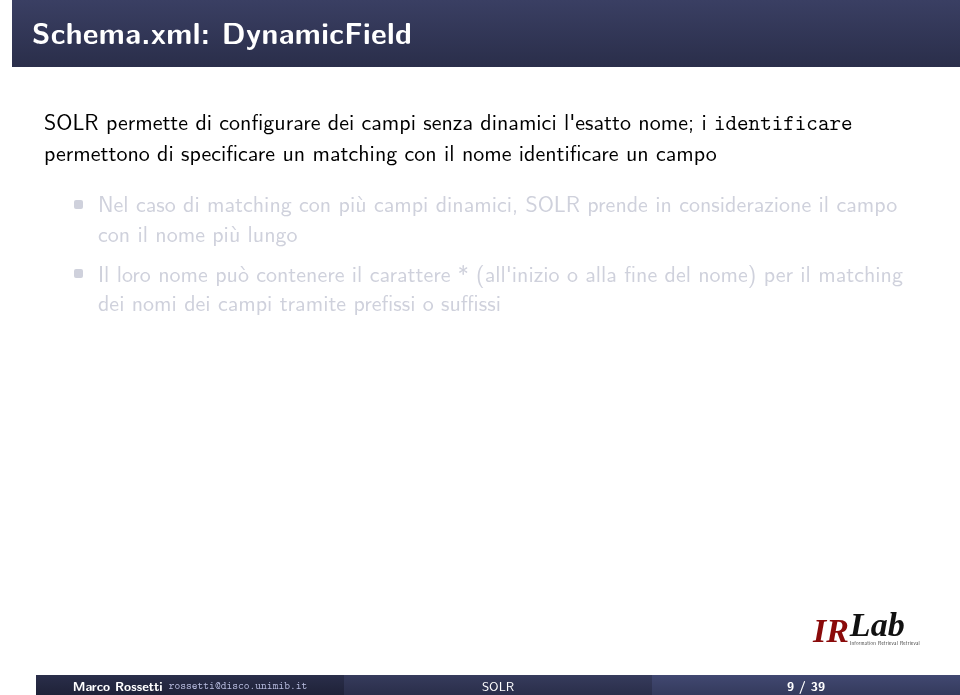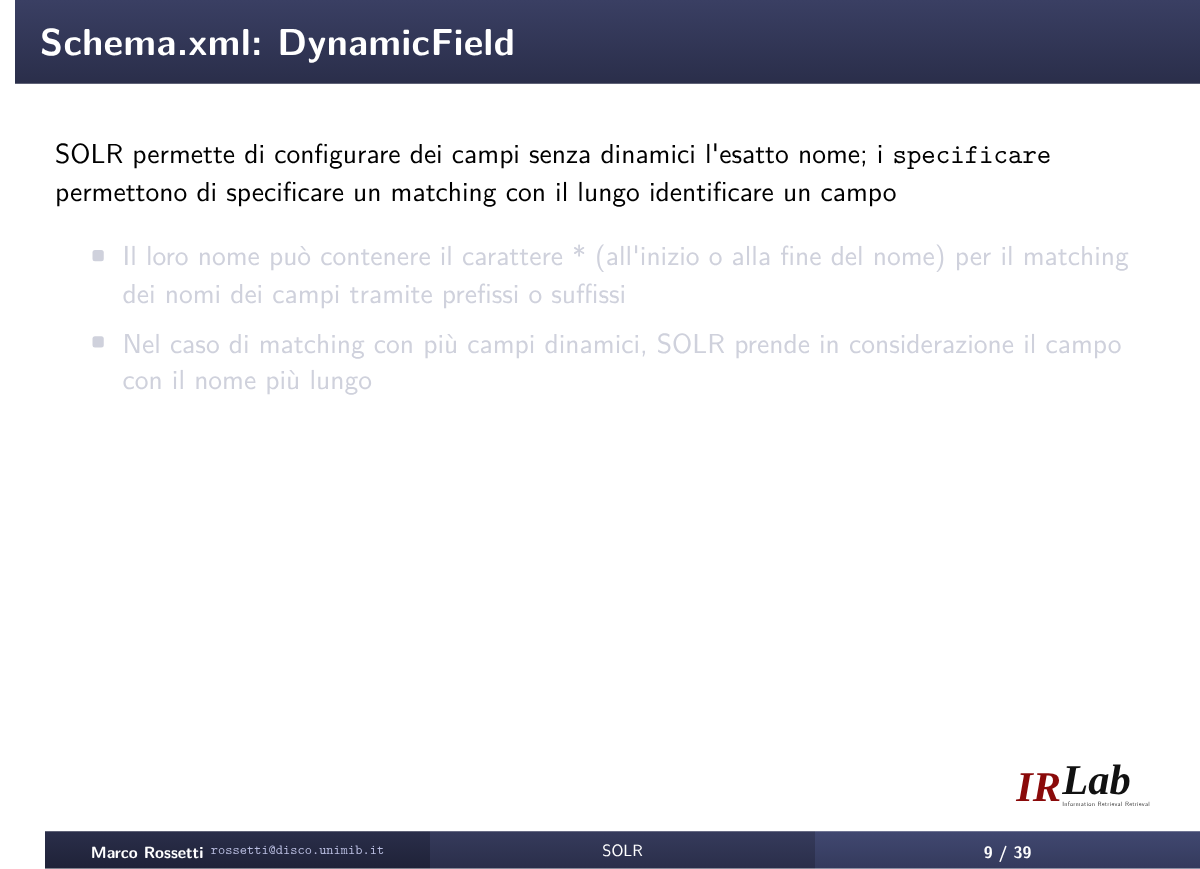--- a/index.html
+++ b/index.html
@@ -30,21 +30,21 @@
     top: 0.48em;
     width: 9px;
     height: 9px;
     background: #2a2e4a;
     border-radius: 2px;
     transform: rotate(0deg);
   }
   ul.outer > li.dim::before { background: #cfd1dc; }
   .dim { color: #cfd1dc; }
   .footer {
-    height: 30px;
+    height: 20px;
     display: flex;
     font-size: 13px;
     color: #fff;
     position: relative;
     margin-left: 24px;
   }
   .footer .seg {
     display: flex;
     align-items: center;
     justify-content: center;
@@ -70,25 +70,25 @@
 </style>
 </head>
 <body>
 
 <div class="slide">
 
   <div class="title-bar">Schema.xml: DynamicField</div>
 
   <div class="content">
     <p class="intro">
-      <span>SOLR permette di configurare dei campi senza dinamici l'esatto nome; i </span><span class="tt">specificare</span><span> permettono di specificare un matching con il lungo identificare un campo</span>
+      <span>SOLR permette di configurare dei campi senza dinamici l'esatto nome; i </span><span class="tt">identificare</span><span> permettono di specificare un matching con il nome identificare un campo</span>
     </p>
     <ul class="outer">
+      <li class="dim"><span>Nel caso di matching con più campi dinamici, SOLR prende in considerazione il campo con il nome più lungo</span></li>
       <li class="dim"><span>Il loro nome può contenere il carattere * (all'inizio o alla fine del nome) per il matching dei nomi dei campi tramite prefissi o suffissi</span></li>
-      <li class="dim"><span>Nel caso di matching con più campi dinamici, SOLR prende in considerazione il campo con il nome più lungo</span></li>
     </ul>
   </div>
 
   <div class="logo">
     <span class="ir">IR</span>
     <span class="lab-box">
       <span class="lab">Lab</span>
       <span class="sub">Information Retrieval Retrieval</span>
     </span>
   </div>

